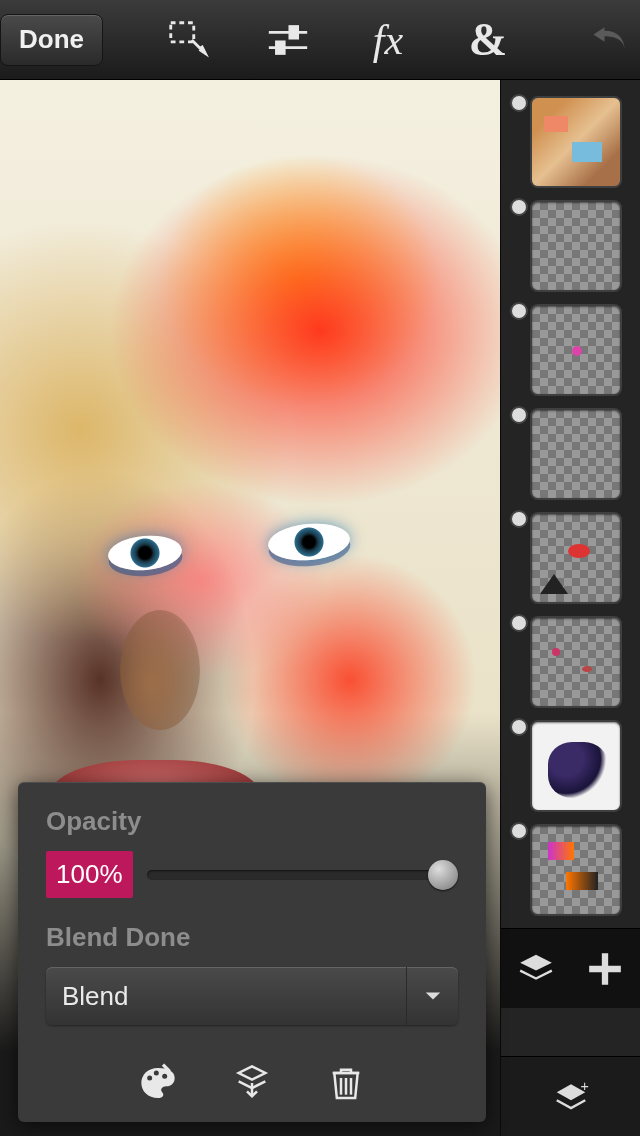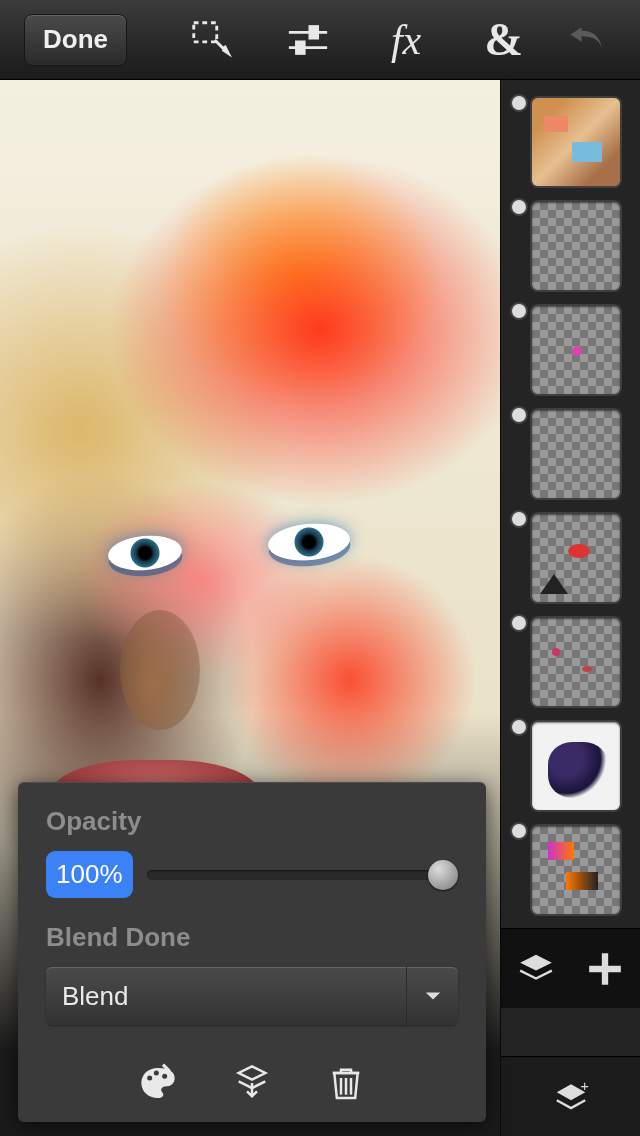--- a/index.html
+++ b/index.html
@@ -14,21 +14,21 @@
 
   
   .topbar {
     position: absolute;
     top: 0; left: 0; right: 0;
     height: 80px;
     background: linear-gradient(#3b3b3b, #1b1b1b);
     border-bottom: 1px solid #000;
     display: flex;
     align-items: center;
-    padding: 0 24px;
+    padding: 0 0;
     gap: 10px;
     z-index: 10;
   }
   .done-btn {
     height: 52px;
     padding: 0 18px;
     background: linear-gradient(#4a4a4a,#2a2a2a);
     border: 1px solid #151515;
     border-radius: 8px;
     color: #f0f0f0;
@@ -177,24 +177,24 @@
     z-index: 5;
   }
   .prop-label {
     color: #8d8d8d;
     font-size: 26px;
     font-weight: 600;
     margin-bottom: 14px;
   }
   .opacity-row { display:flex; align-items:center; gap:14px; margin-bottom:24px;}
   .opacity-val {
-    background:#3b82f6; color:#fff;
+    background:#be185d; color:#fff;
     font-size:26px; font-weight:400;
     padding: 8px 10px;
-    border-radius:9px;
+    border-radius:2px;
     min-width:86px; text-align:center;
   }
   .slider-track {
     flex:1; height:10px;
     background:#2a2a2a;
     border-radius:5px;
     position:relative;
     box-shadow: inset 0 1px 2px rgba(0,0,0,0.6);
   }
   .slider-thumb{

